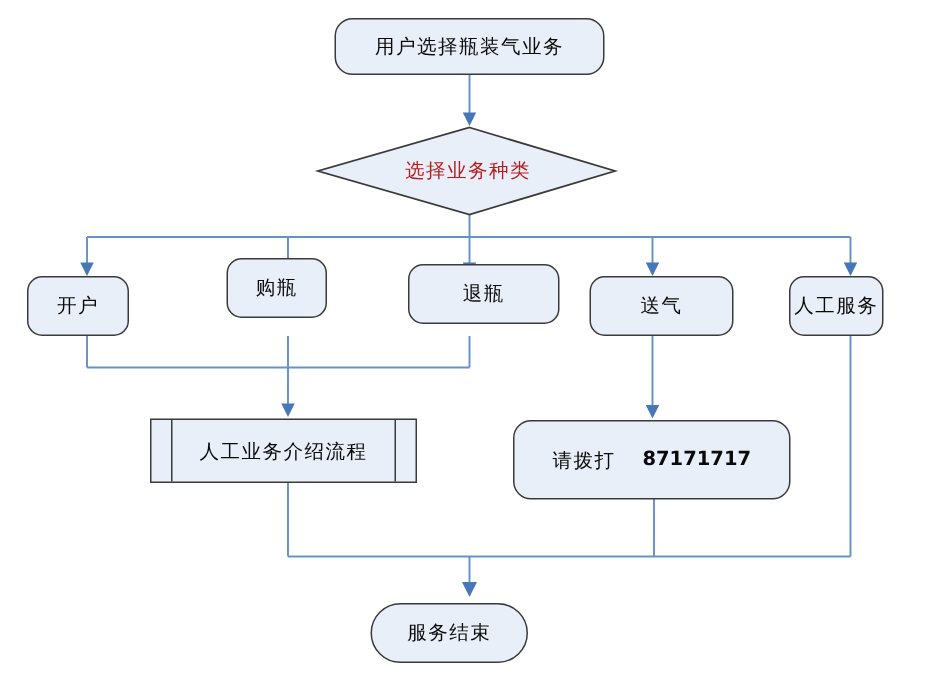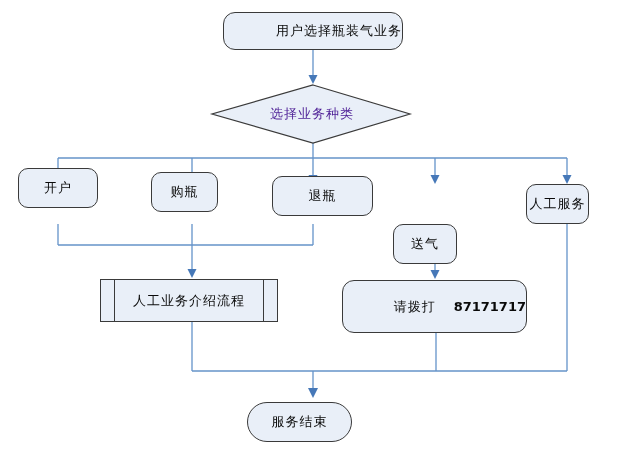--- a/index.html
+++ b/index.html
@@ -32,41 +32,41 @@
     border: 1px solid var(--node-border);
     display: flex;
     align-items: center;
     justify-content: center;
     font-size: 13px;
     color: #0a0a0a;
     letter-spacing: 1px;
     text-align: center;
     white-space: nowrap;
   }
-  .terminator { border-radius: 12px; justify-content: flex-end; }
+  .terminator { border-radius: 12px; }
   .capsule { border-radius: 20px; }
   .branch { border-radius: 10px; }
   .predefined { border-radius: 0; }
   .predefined .sidebar-line {
     position: absolute;
     top: 0; bottom: 0;
     width: 1px;
     background: var(--node-border);
   }
   .predefined .sidebar-line.left { left: 13px; }
   .predefined .sidebar-line.right { right: 13px; }
   .diamond-label {
     position: absolute;
     background: transparent;
     border: none;
     display: flex;
     align-items: center;
     justify-content: center;
     font-size: 13px;
-    color: #4c1d95;
+    color: #b91c1c;
     letter-spacing: 1px;
   }
   .num {
     font-family: "DejaVu Sans", sans-serif;
     font-weight: bold;
     font-size: 13px;
     letter-spacing: 0;
     margin-left: 18px;
   }
 </style>
@@ -126,30 +126,30 @@
   </svg>
 
   <div class="node terminator" style="left:223px; top:12px; width:180px; height:38px;">
     <span>用户选择瓶装气业务</span>
   </div>
 
   <div class="diamond-label" style="left:222px; top:86px; width:180px; height:56px;">
     <span>选择业务种类</span>
   </div>
 
-  <div class="node branch" style="left:18px; top:168px; width:80px; height:40px;">
+  <div class="node branch" style="left:18px; top:184px; width:68px; height:40px;">
     <span>开户</span>
   </div>
   <div class="node branch" style="left:151px; top:172px; width:67px; height:40px;">
     <span>购瓶</span>
   </div>
   <div class="node branch" style="left:272px; top:176px; width:101px; height:40px;">
     <span>退瓶</span>
   </div>
-  <div class="node branch" style="left:393px; top:184px; width:64px; height:40px;margin-top:40px;">
+  <div class="node branch" style="left:393px; top:184px; width:96px; height:40px;">
     <span>送气</span>
   </div>
   <div class="node branch" style="left:526px; top:184px; width:63px; height:40px;">
     <span>人工服务</span>
   </div>
 
   <div class="node predefined" style="left:100px; top:279px; width:178px; height:43px;">
     <span class="sidebar-line left"></span>
     <span>人工业务介绍流程</span>
     <span class="sidebar-line right"></span>

